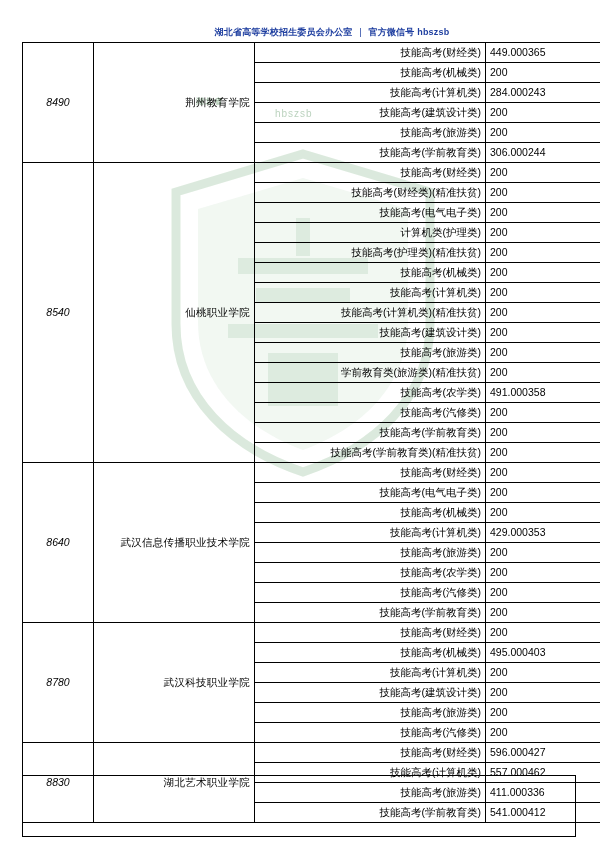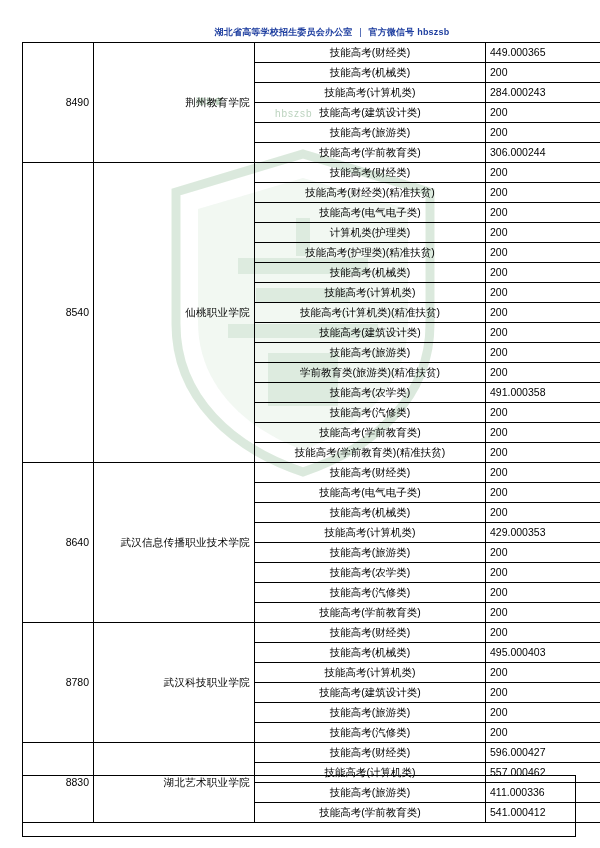--- a/index.html
+++ b/index.html
@@ -111,32 +111,33 @@
     height: 19px;
     font-size: 10.5px;
     color: #000;
     padding: 0 4px;
     vertical-align: middle;
     background: transparent;
     line-height: 1.1;
   }
   td.col-code {
     width: 62px;
-    text-align: right;
+    text-align: center;
     font-size: 11px;
+    font-style: italic;
   }
   td.col-name {
     width: 152px;
     text-align: right;
     font-size: 11px;
     letter-spacing: 0.3px;
   }
   td.col-major {
     width: 222px;
-    text-align: center;
+    text-align: right;
     padding-left: 6px;
   }
   td.col-score {
     width: 120px;
     text-align: left;
     padding-left: 6px;
   }
 
   
   .bottom-box {

